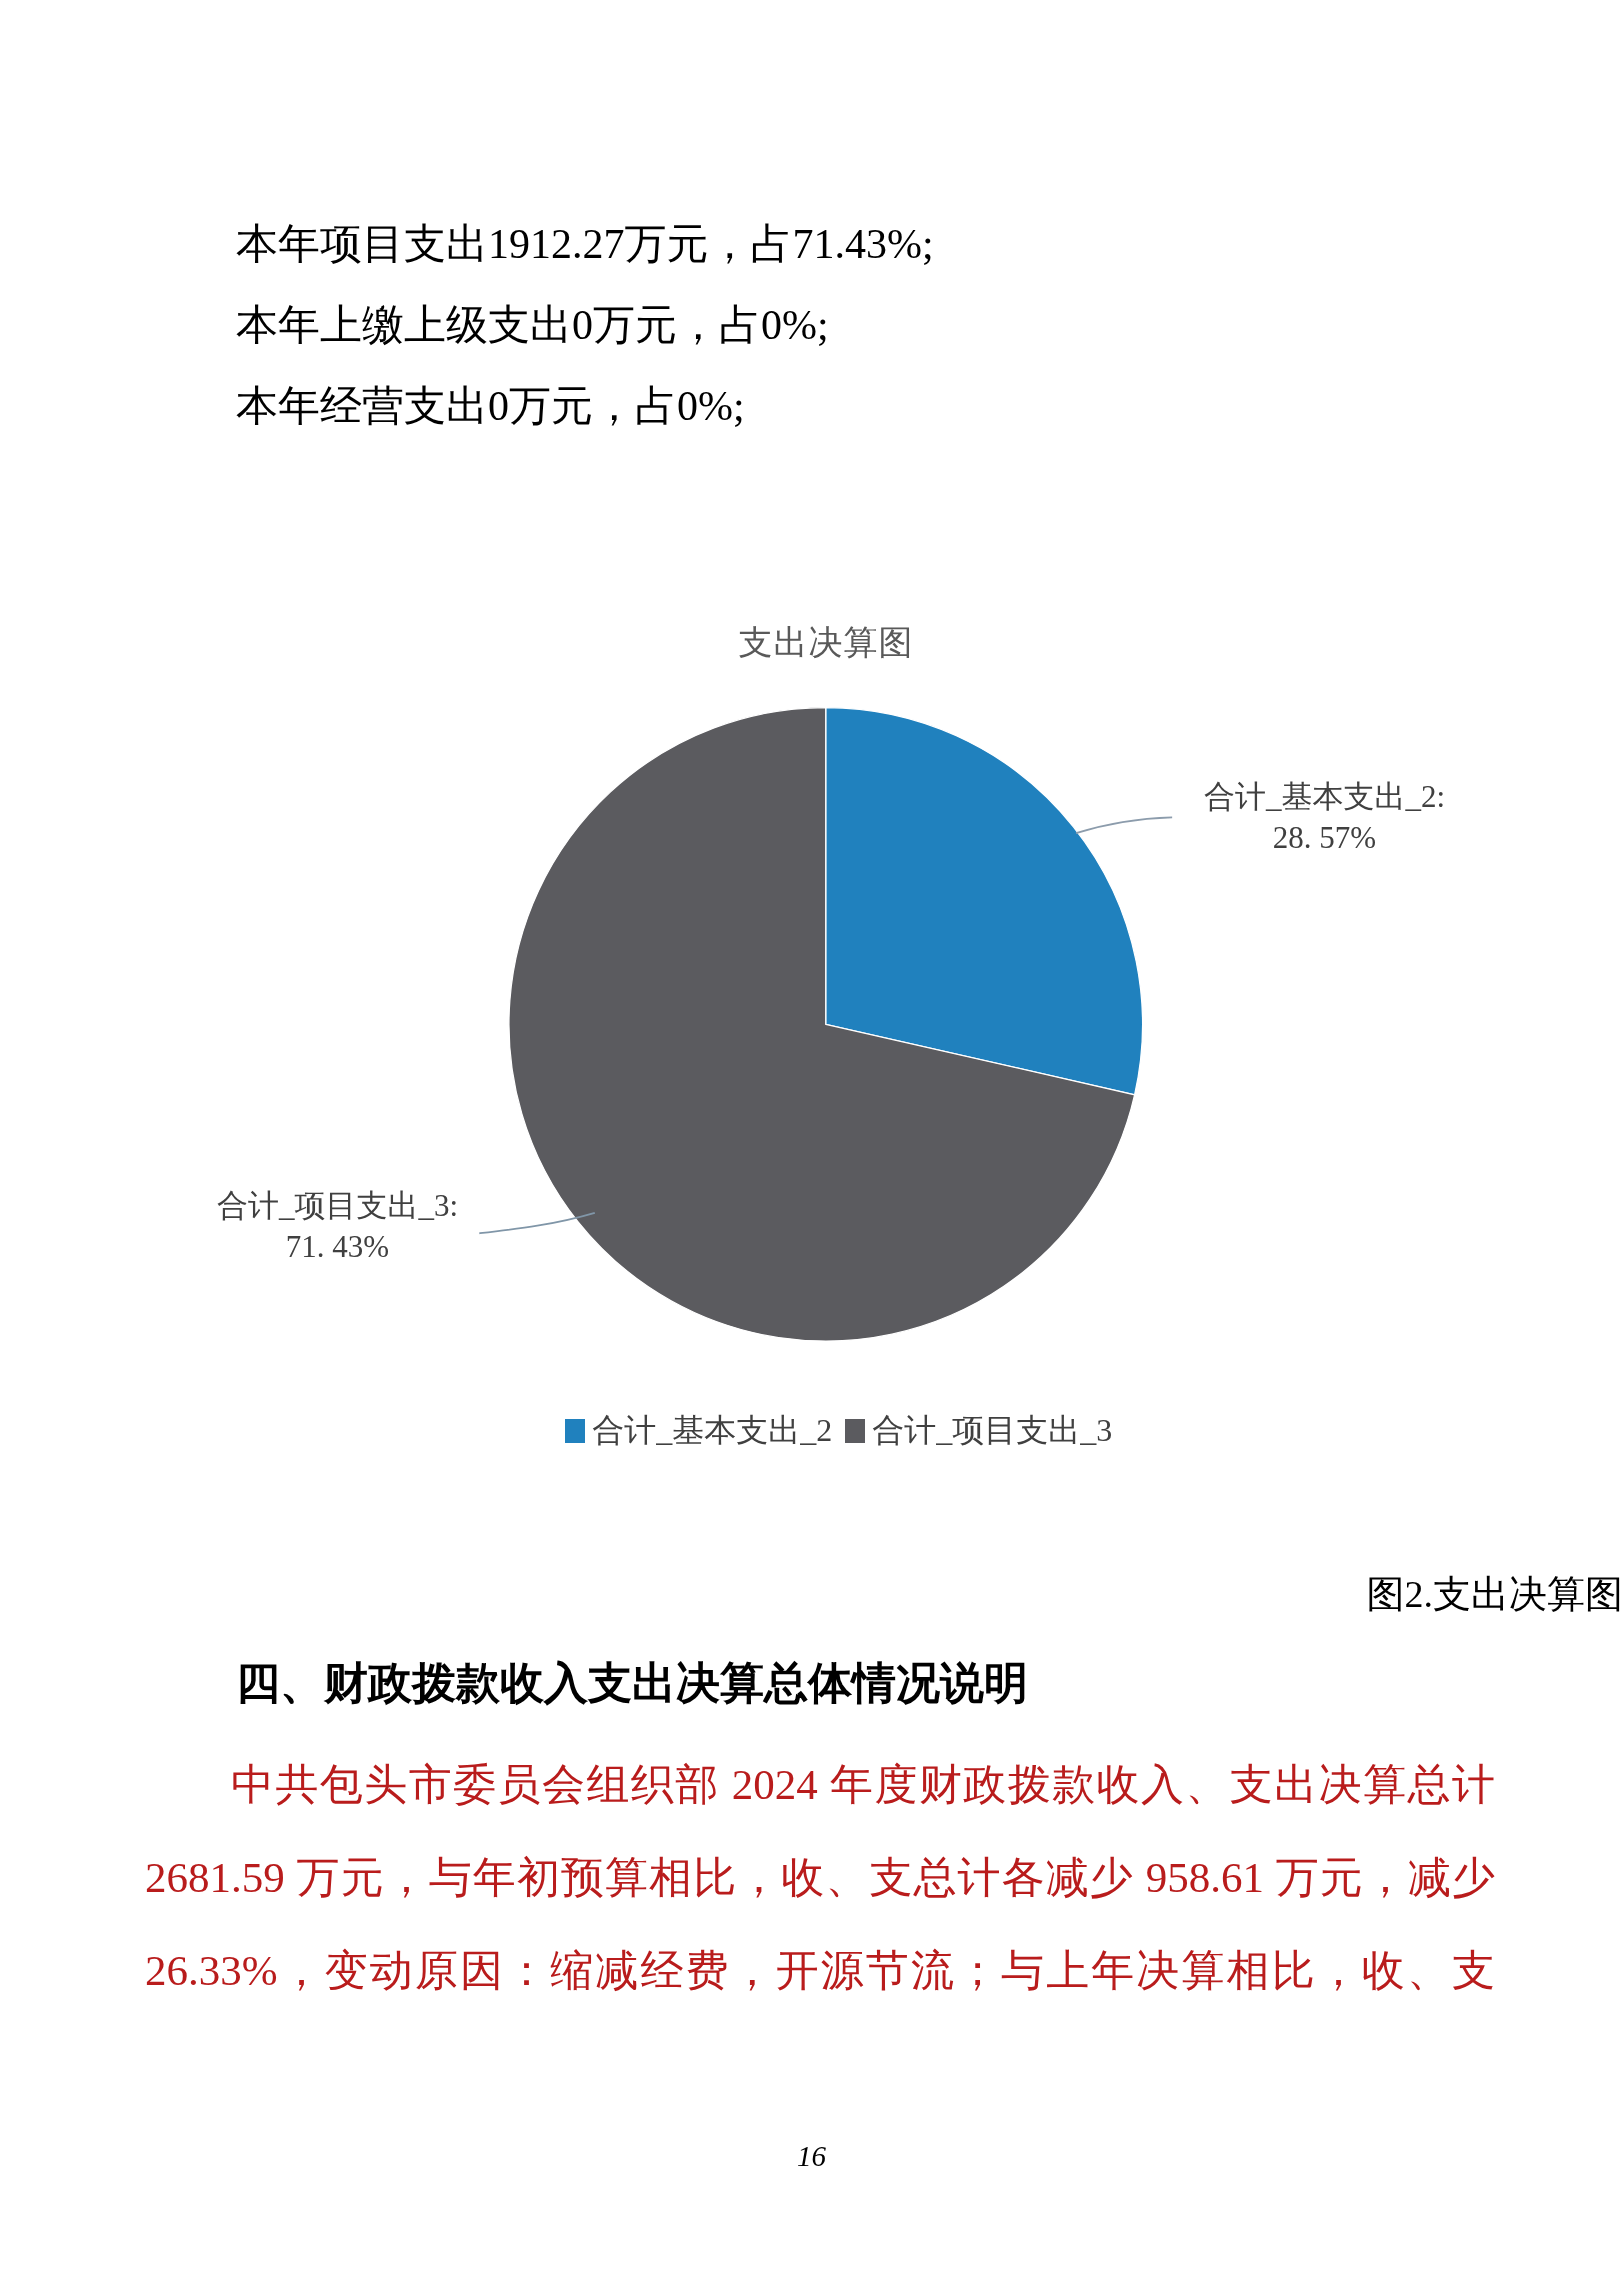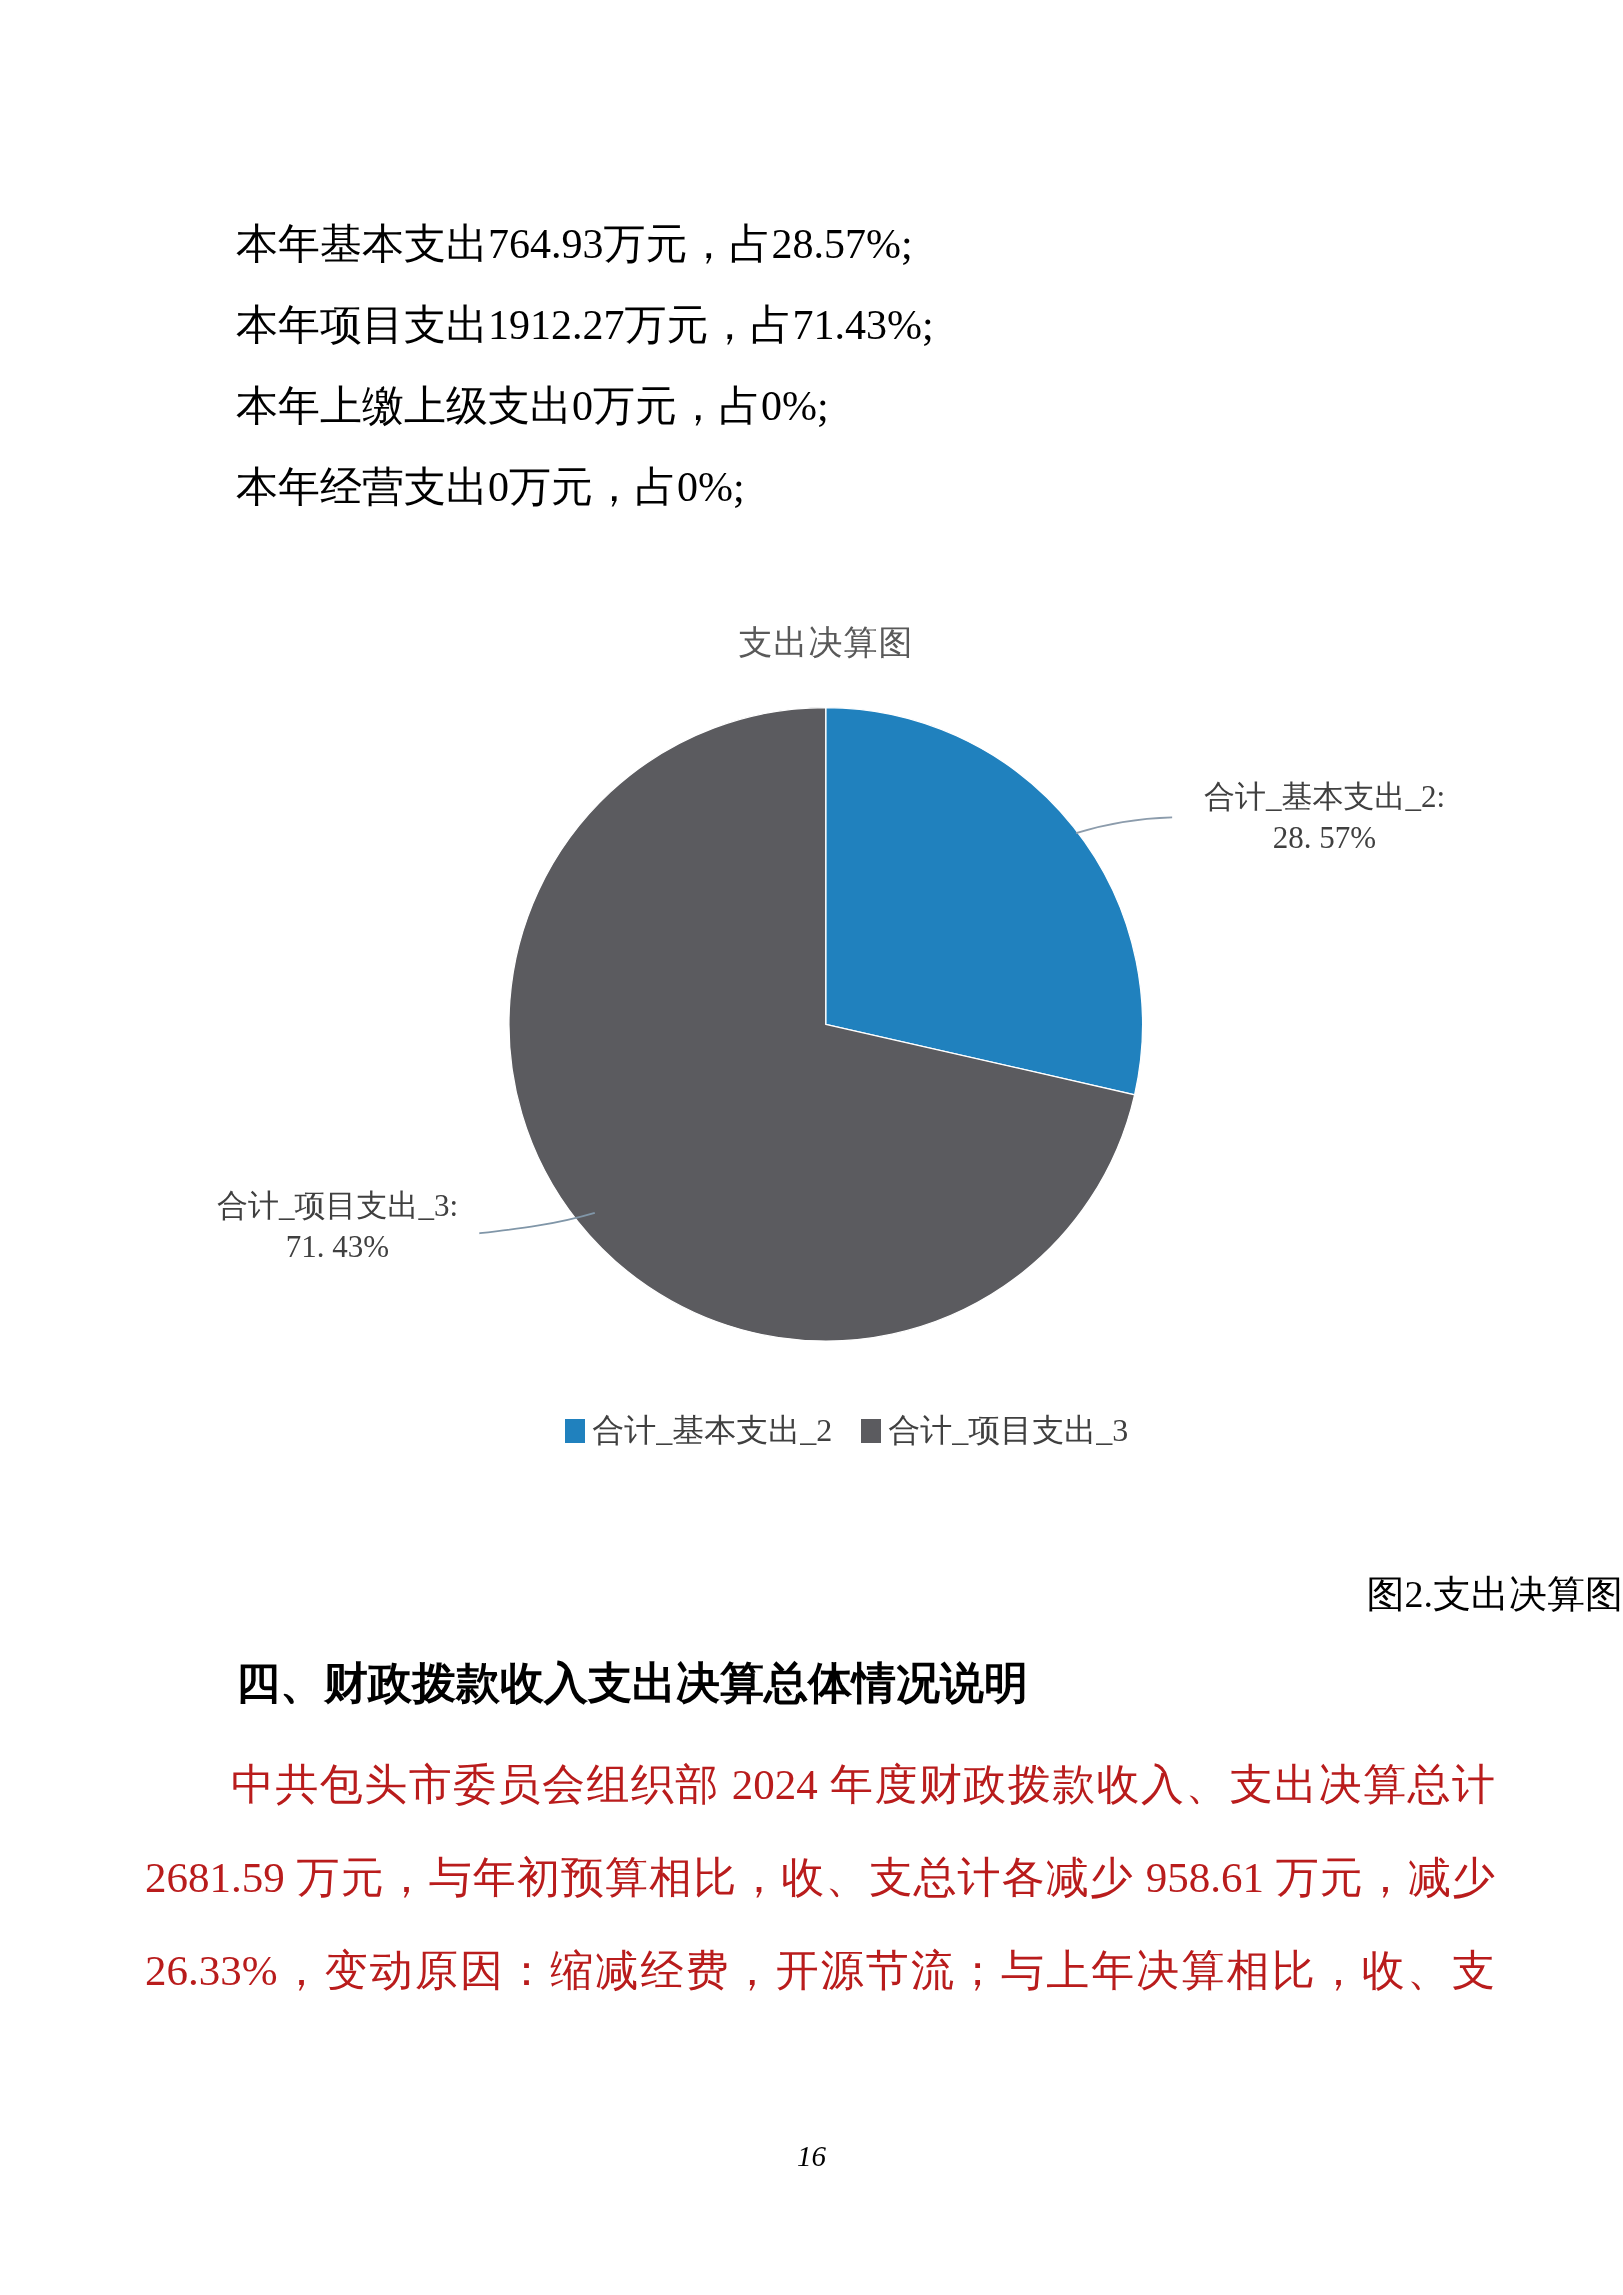--- a/index.html
+++ b/index.html
@@ -60,21 +60,21 @@
     top: 1409px;
     width: 777px;
     display: flex;
     justify-content: center;
     align-items: center;
     gap: 12.3px;
     font-size: 32px;
     color: #404040;
     white-space: nowrap;
   }
-  .legend-item { display: flex; align-items: center; margin-left: 16px; }
+  .legend-item { display: flex; align-items: center; }
   .legend-swatch {
     display: inline-block;
     width: 20.4px;
     height: 23.5px;
     margin-right: 7.2px;
     background: #888888;
   }
 
   .figure-caption {
     position: absolute;
@@ -120,21 +120,20 @@
     color: #000000;
     font-style: italic;
   }
 </style>
 </head>
 <body>
 
 <div class="page">
 
   <div class="expense-lines">
-    <div class="exp-line">本年基本支出764.93万元，占28.57%;</div>
     <div class="exp-line">本年项目支出1912.27万元，占71.43%;</div>
     <div class="exp-line">本年上缴上级支出0万元，占0%;</div>
     <div class="exp-line">本年经营支出0万元，占0%;</div>
   </div>
 
   <div class="chart-title">支出决算图</div>
 
   <svg class="pie-svg" viewBox="880 1290 1520 1460" xmlns="http://www.w3.org/2000/svg">
     <path class="pie-slice" stroke="#ffffff" stroke-width="2.5" d="M 1615 2003 L 1615.0 1383.0 A 620 620 0 0 1 2219.5 2140.9 Z" fill="#2081BE"></path>
     <path class="pie-slice" stroke="#ffffff" stroke-width="2.5" d="M 1615 2003 L 2219.5 2140.9 A 620 620 0 1 1 1615.0 1383.0 Z" fill="#5B5B5F"></path>

